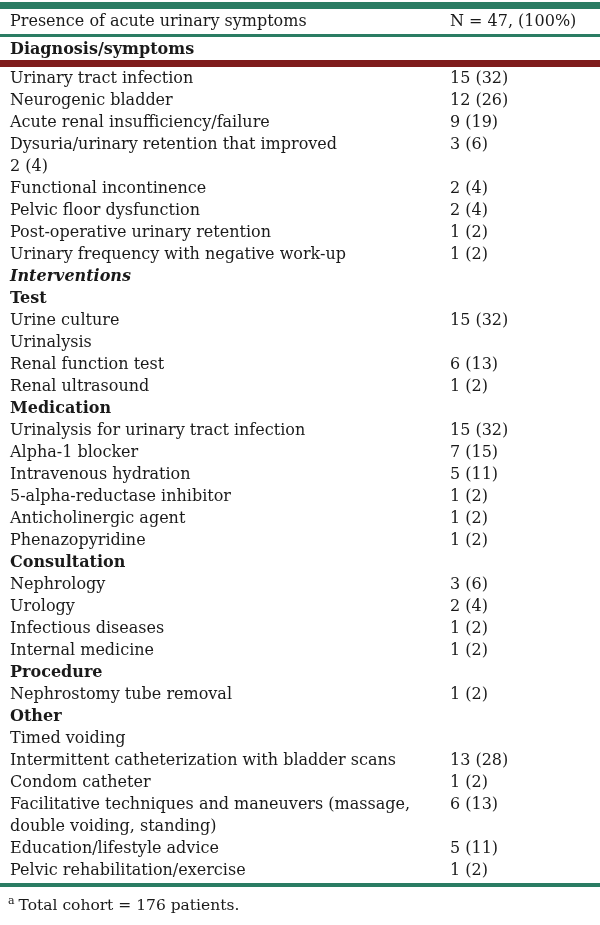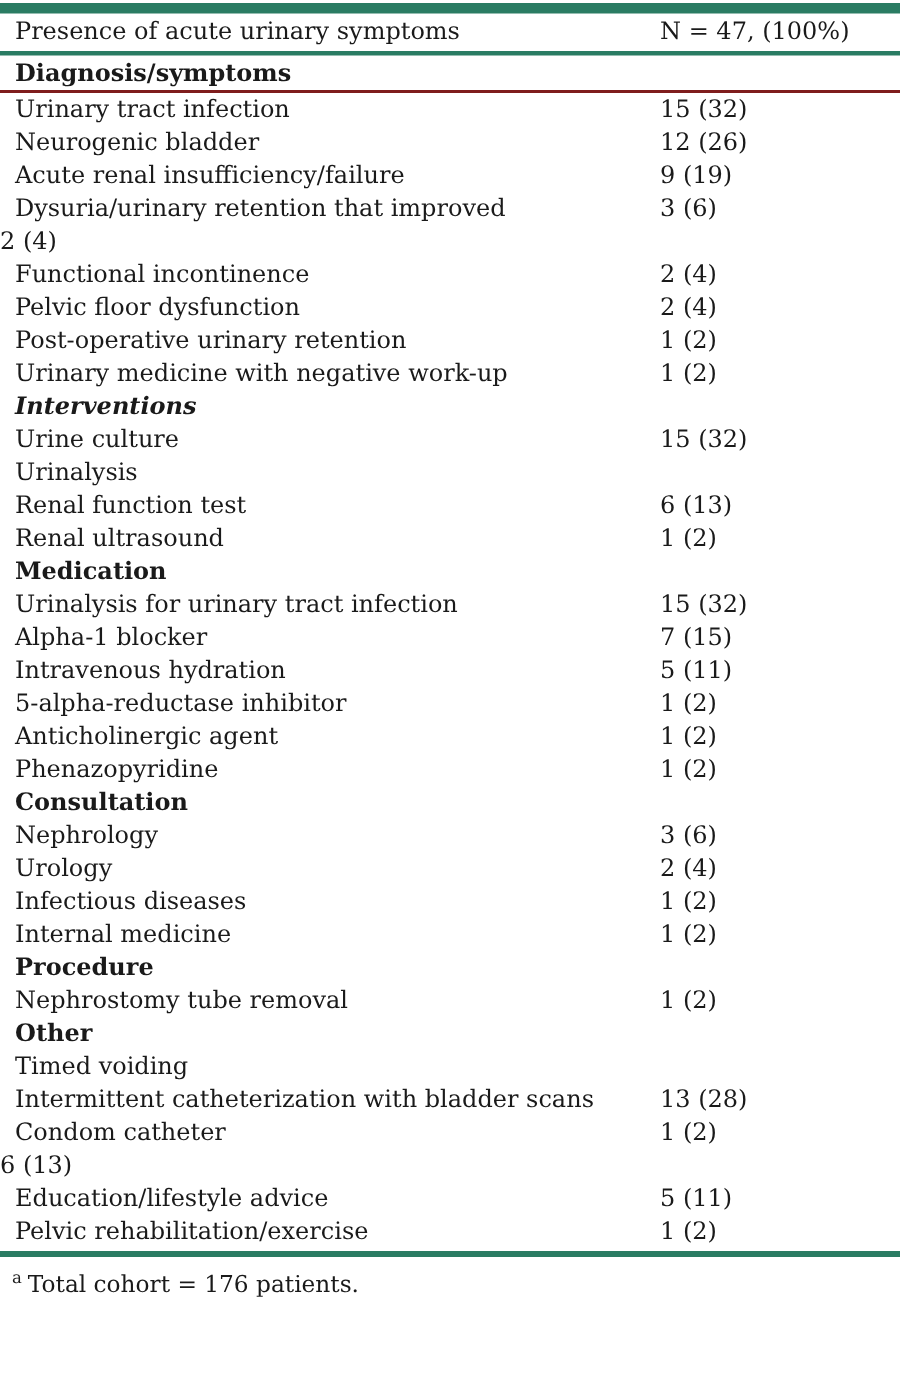--- a/index.html
+++ b/index.html
@@ -35,29 +35,30 @@
   }
   .c-label {
     flex: 0 0 440px;
     box-sizing: border-box;
     padding-left: 10px;
     padding-right: 14px;
   }
   .c-value {
     flex: 1 1 auto;
     padding-right: 4px;
+    margin-left: 10px;
   }
   .section-title {
     font-weight: 700;
   }
   .italic {
     font-style: italic;
   }
   .hairline {
-    border-bottom: 2px solid #7f1d1d;
+    border-bottom: 7px solid #7f1d1d;
   }
   .table-rows {
     padding: 1px 0 2px 0;
   }
   .footnote {
     padding: 3px 8px 6px 8px;
     line-height: 22px;
     font-size: 15.5px;
   }
   .footnote sup {
@@ -108,25 +109,28 @@
       </div>
       <div class="row">
         <div class="c-label">Pelvic floor dysfunction</div>
         <div class="c-value">2 (4)</div>
       </div>
       <div class="row">
         <div class="c-label">Post-operative urinary retention</div>
         <div class="c-value">1 (2)</div>
       </div>
       <div class="row">
-        <div class="c-label">Urinary medicine with negative work-up</div>
+        <div class="c-label">Urinary frequency with negative work-up</div>
         <div class="c-value">1 (2)</div>
       </div>
       <div class="row section-row">
         <div class="c-label section-title italic">Interventions</div>
+      </div>
+      <div class="row section-row">
+        <div class="c-label section-title">Test</div>
       </div>
       <div class="row">
         <div class="c-label">Urine culture</div>
         <div class="c-value">15 (32)</div>
       </div>
       <div class="row">
         <div class="c-label">Urinalysis</div>
       </div>
       <div class="row">
         <div class="c-label">Renal function test</div>
@@ -197,20 +201,21 @@
       </div>
       <div class="row">
         <div class="c-label">Intermittent catheterization with bladder scans</div>
         <div class="c-value">13 (28)</div>
       </div>
       <div class="row">
         <div class="c-label">Condom catheter</div>
         <div class="c-value">1 (2)</div>
       </div>
       <div class="row">
+        <div class="c-label">Facilitative techniques and maneuvers (massage, double voiding, standing)</div>
         <div class="c-value">6 (13)</div>
       </div>
       <div class="row">
         <div class="c-label">Education/lifestyle advice</div>
         <div class="c-value">5 (11)</div>
       </div>
       <div class="row">
         <div class="c-label">Pelvic rehabilitation/exercise</div>
         <div class="c-value">1 (2)</div>
       </div>

